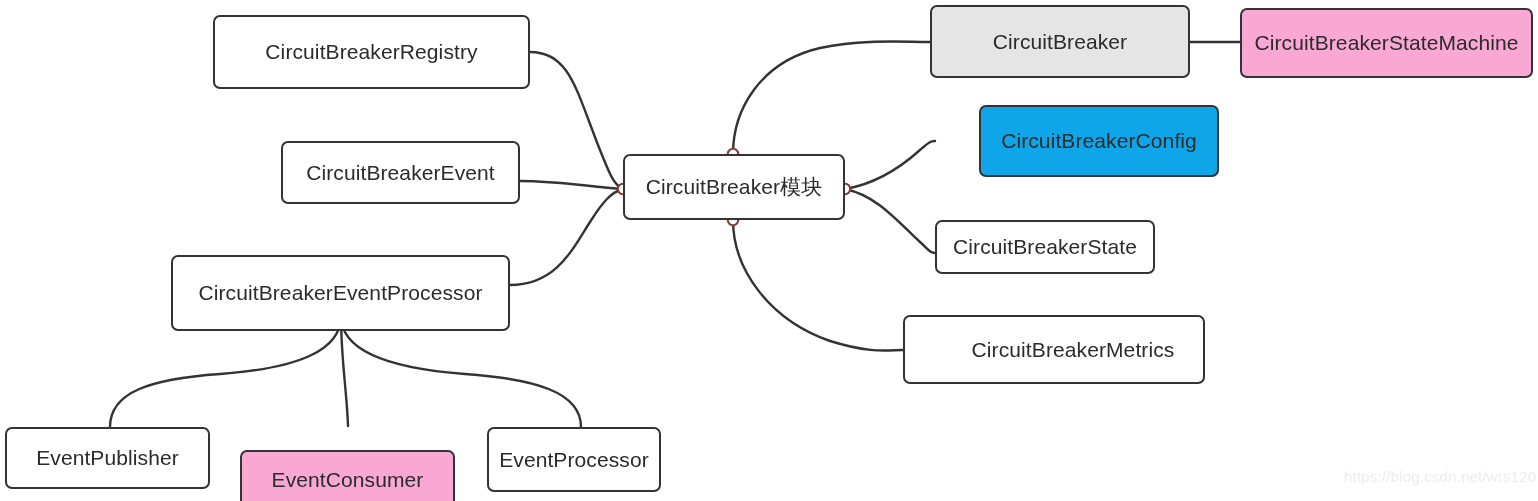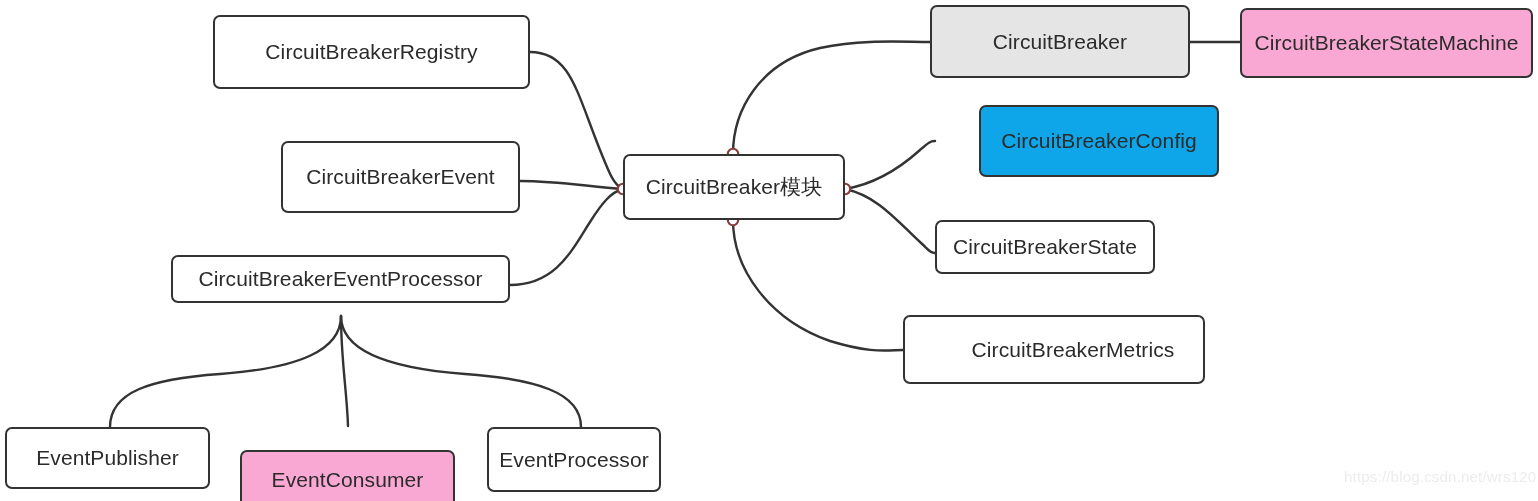--- a/index.html
+++ b/index.html
@@ -93,24 +93,24 @@
       </g>
   </svg>
 
   <div id="node-layer">
       <div class="node node-center" style="left: 623px; top: 154px; width: 222px; height: 66px; border-color: rgb(51, 51, 51); background: rgb(255, 255, 255); color: rgb(43, 43, 43); justify-content: center;">
         <span>CircuitBreaker模块</span>
       </div>
       <div class="node" style="left: 213px; top: 15px; width: 317px; height: 74px; border-color: rgb(51, 51, 51); background: rgb(255, 255, 255); color: rgb(43, 43, 43);">
         <span>CircuitBreakerRegistry</span>
       </div>
-      <div class="node" style="left: 281px; top: 141px; width: 239px; height: 72px; border-color: rgb(51, 51, 51); background: rgb(255, 255, 255); color: rgb(43, 43, 43);">
+      <div class="node" style="left: 281px; top: 141px; width: 239px; height: 63px; border-color: rgb(51, 51, 51); background: rgb(255, 255, 255); color: rgb(43, 43, 43);">
         <span>CircuitBreakerEvent</span>
       </div>
-      <div class="node" style="left: 171px; top: 255px; width: 339px; height: 48px; border-color: rgb(51, 51, 51); background: rgb(255, 255, 255); color: rgb(43, 43, 43); text-align: right;">
+      <div class="node" style="left: 171px; top: 255px; width: 339px; height: 76px; border-color: rgb(51, 51, 51); background: rgb(255, 255, 255); color: rgb(43, 43, 43); text-align: right;">
         <span>CircuitBreakerEventProcessor</span>
       </div>
       <div class="node" style="left: 5px; top: 427px; width: 205px; height: 62px; border-color: rgb(51, 51, 51); background: rgb(255, 255, 255); color: rgb(43, 43, 43); justify-content: center;">
         <span>EventPublisher</span>
       </div>
       <div class="node" style="left: 240px; top: 450px; width: 215px; height: 60px; border-color: rgb(51, 51, 51); background: #f9a8d4; color: rgb(43, 43, 43);">
         <span>EventConsumer</span>
       </div>
       <div class="node" style="left: 487px; top: 427px; width: 174px; height: 65px; border-color: rgb(51, 51, 51); background: rgb(255, 255, 255); color: rgb(43, 43, 43);">
         <span>EventProcessor</span>

